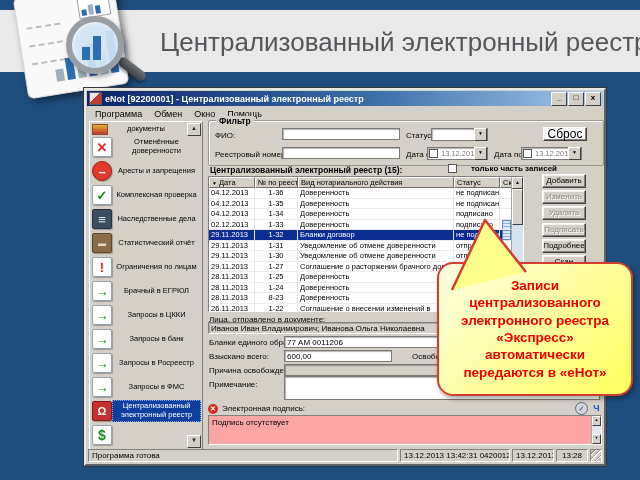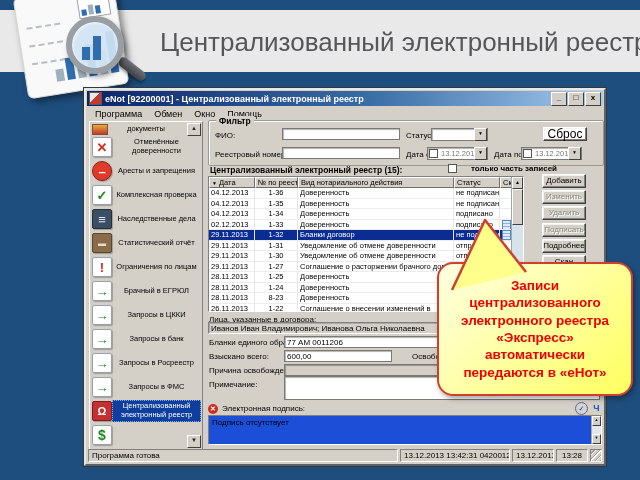--- a/index.html
+++ b/index.html
@@ -144,21 +144,21 @@
   .sunken{position:absolute;background:#d4d0c8;border:1px solid;border-color:#808080 #fff #fff #808080;
     box-shadow:inset 1px 1px 0 #aaa;font-size:8px;padding:1px 2px;box-sizing:border-box;
     white-space:nowrap;overflow:hidden;}
   .sigrow{position:absolute;left:2px;top:286px;right:4px;height:11px;display:flex;align-items:center;}
   .redx{width:10px;height:10px;border-radius:50%;background:#d42a1d;color:#fff;font-size:7px;
     line-height:10px;text-align:center;font-weight:bold;flex:none;}
   .sig-label{font-size:8px;margin-left:4px;flex:1;}
   .sig-ico{width:11px;height:11px;margin-left:3px;flex:none;text-align:center;font-size:9px;line-height:11px;}
   .verify{border:1px solid #667;border-radius:50%;background:#cfd4dc;color:#334;font-size:7px;}
   .signch{color:#1a56c4;font-weight:bold;}
-  .sigbox{position:absolute;left:2px;top:298px;width:394px;height:30px;background:#1d4ed8;
+  .sigbox{position:absolute;left:2px;top:298px;width:394px;height:30px;background:#fca5a5;
     border:1px solid;border-color:#808080 #fff #fff #808080;box-sizing:border-box;display:flex;}
   .sigtext{flex:1;font-size:8px;padding:2px 3px;}
   .minibar{width:9px;border-left:1px solid #aaa;display:flex;flex-direction:column;background:#e4e8ec;}
   .mab{height:8px;background:#d4d0c8;border:1px solid;border-color:#fff #404040 #404040 #fff;
     font-size:4px;text-align:center;line-height:6px;}
   .maspace{flex:1;}
 
   
   .statusbar{position:absolute;left:2px;bottom:2px;right:2px;height:13px;display:flex;gap:2px;}
   .spanel{border:1px solid;border-color:#808080 #fff #fff #808080;font-size:8px;
@@ -435,21 +435,21 @@
 
       <div class="actions">
         <div class="act-btn">Добавить</div>
           <div class="act-btn disabled">Изменить</div>
           <div class="act-btn disabled">Удалить</div>
           <div class="act-btn disabled">Подписать</div>
           <div class="act-btn">Подробнее</div>
           <div class="act-btn">Скан</div>
       </div>
 
-      <span class="lbl" style="left:3px;top:198px;">Лица, указанные в договора:</span>
+      <span class="lbl" style="left:3px;top:198px;">Лица, отправлено в документе:</span>
       <div class="sunken" style="left:2px;top:205px;width:392px;height:12px;">Иванов Иван Владимирович; Иванова Ольга Николаевна</div>
 
       <span class="lbl" style="left:3px;top:221px;">Бланки единого образца:</span>
       <input class="edit" style="left: 78px; top: 219px; width: 316px;" value="77 АМ 0011206">
 
       <span class="lbl" style="left:3px;top:235px;">Взыскано всего:</span>
       <input class="edit" style="left: 78px; top: 233px; width: 108px;" value="600,00">
       <span class="lbl" style="left:206px;top:235px;">Освобождено</span>
 
       <span class="lbl" style="left:3px;top:249px;">Причина освобождения:</span>

